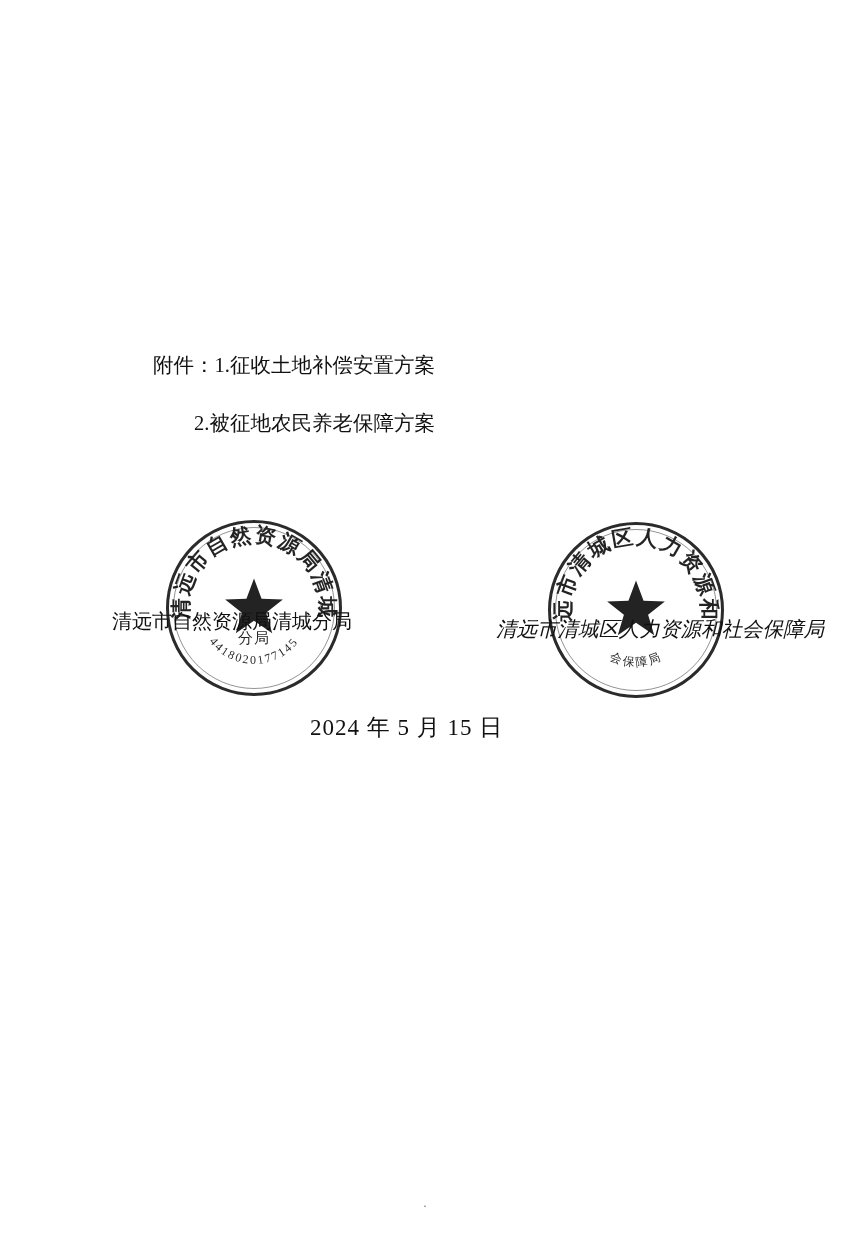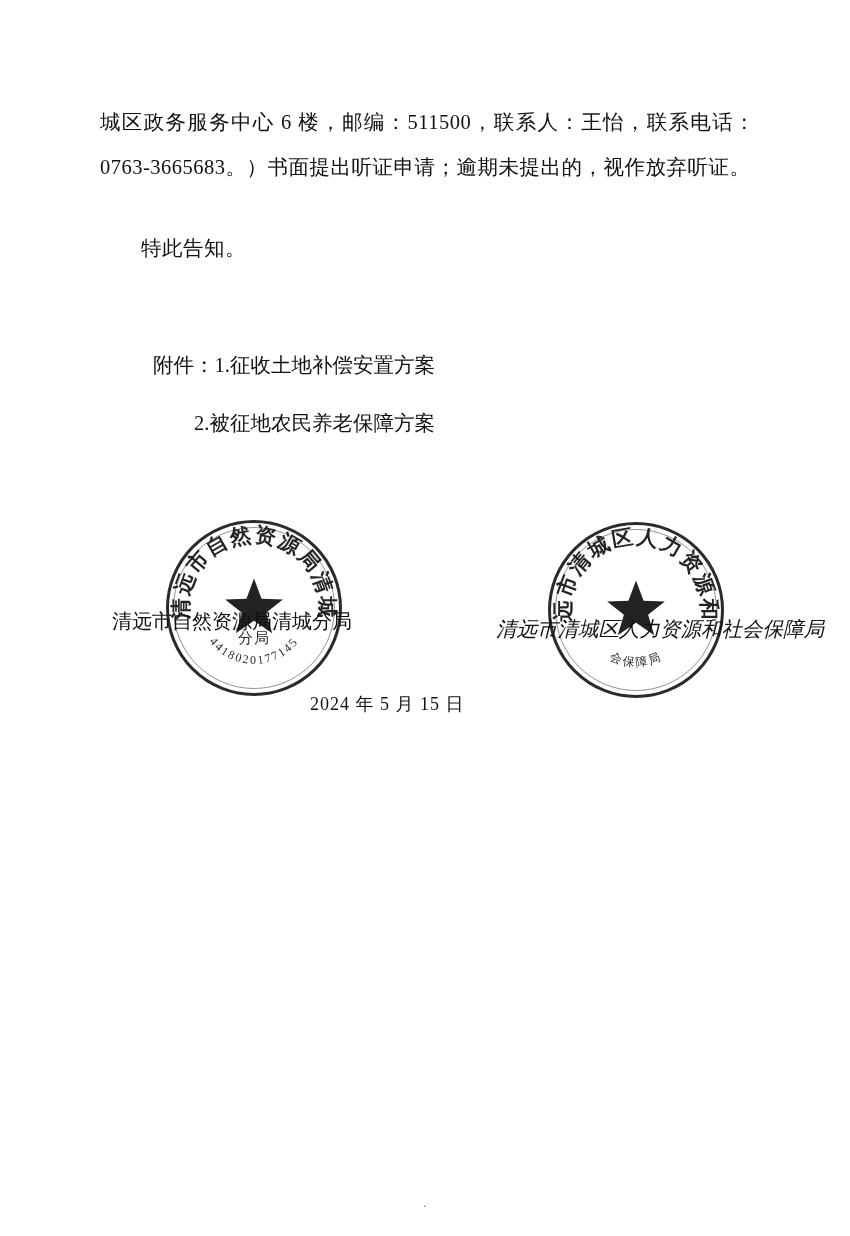--- a/index.html
+++ b/index.html
@@ -77,22 +77,22 @@
     top: 88px;
     font-size: 20.5px;
     white-space: pre;
     width: 270px;
     line-height: 42px;
     font-style: italic;
   }
   .date-line {
     position: absolute;
     left: 310px;
-    top: 172px;
-    font-size: 18px;
+    top: 192px;
+    font-size: 23px;
     white-space: pre;
     letter-spacing: 1px;
   }
 
   
   .stamp {
     position: absolute;
     width: 176px;
     height: 176px;
     border-radius: 50%;
@@ -161,25 +161,20 @@
     transform: translateX(-50%);
     font-size: 12px;
     color: #666;
   }
 </style>
 </head>
 <body>
 
 <div class="page">
 
-  <div class="body-text">
-    <p class="para">城区政务服务中心 6 楼，邮编：511500，联系人：王怡，联系电话：0763-3665683。）书面提出听证申请；逾期未提出的，视作放弃听证。</p>
-    <div class="spacer-sm"></div>
-    <p class="para indent">特此告知。</p>
-  </div>
 
   <div class="attach-block">
     <p class="attach-line">附件：1.征收土地补偿安置方案</p>
     <p class="attach-line second">2.被征地农民养老保障方案</p>
   </div>
 
   <div class="sign-area">
 
     <div class="stamp stamp-1">
       <div class="ring"></div>

